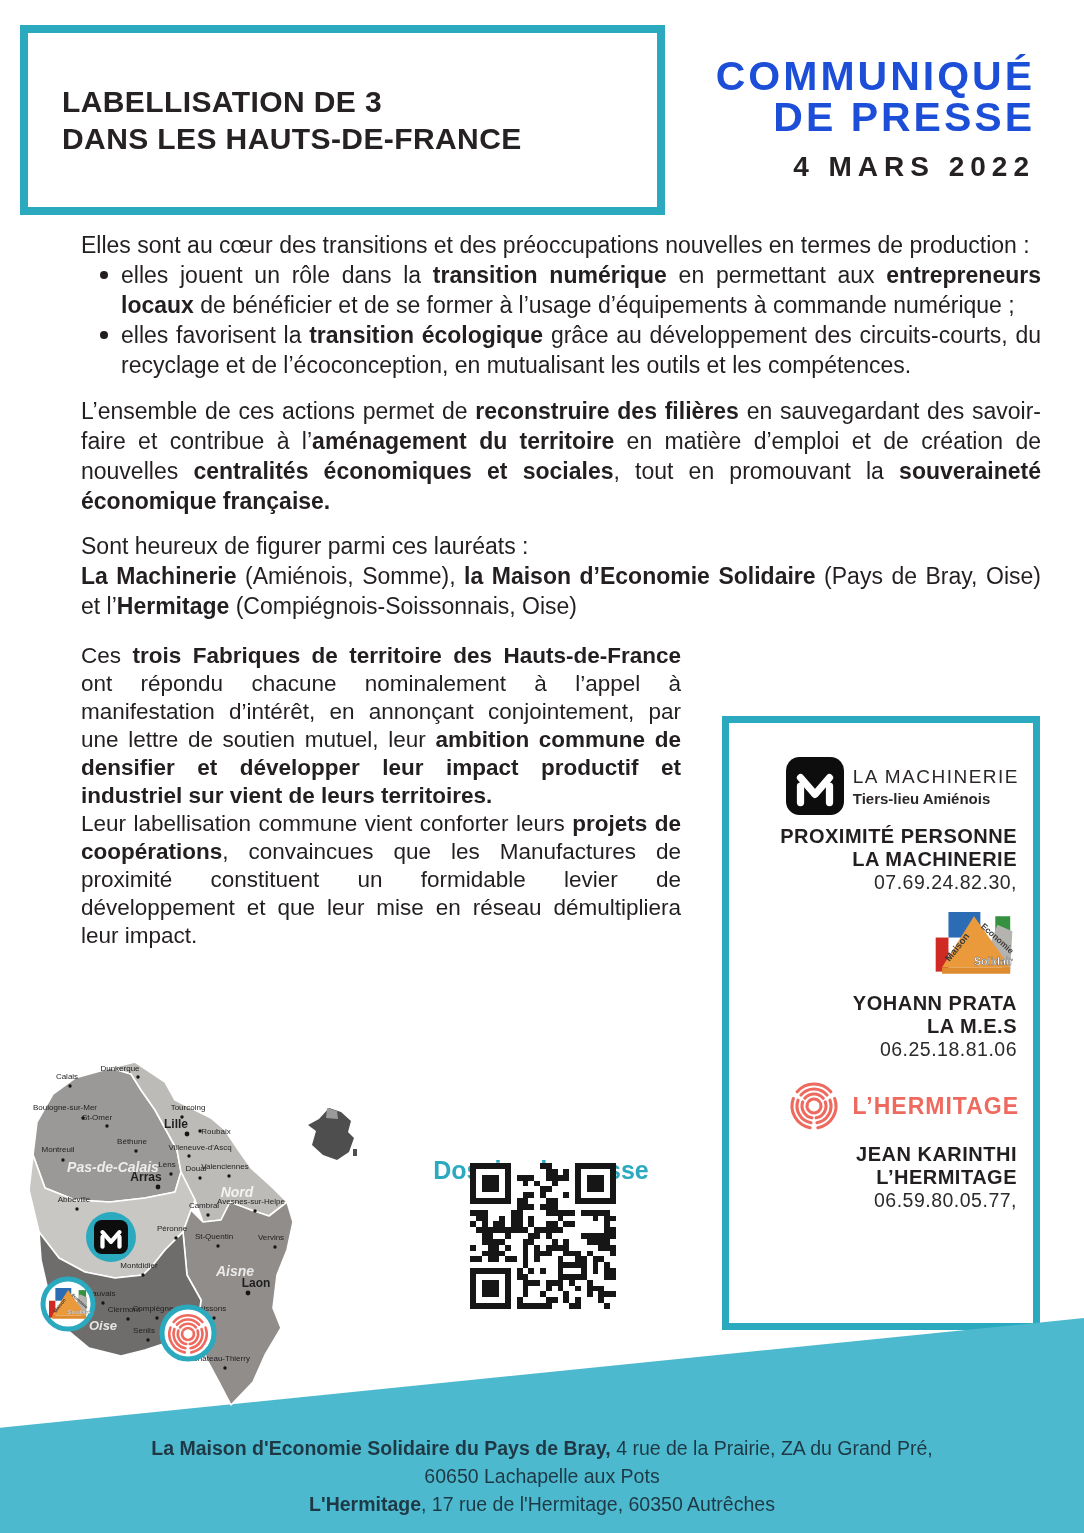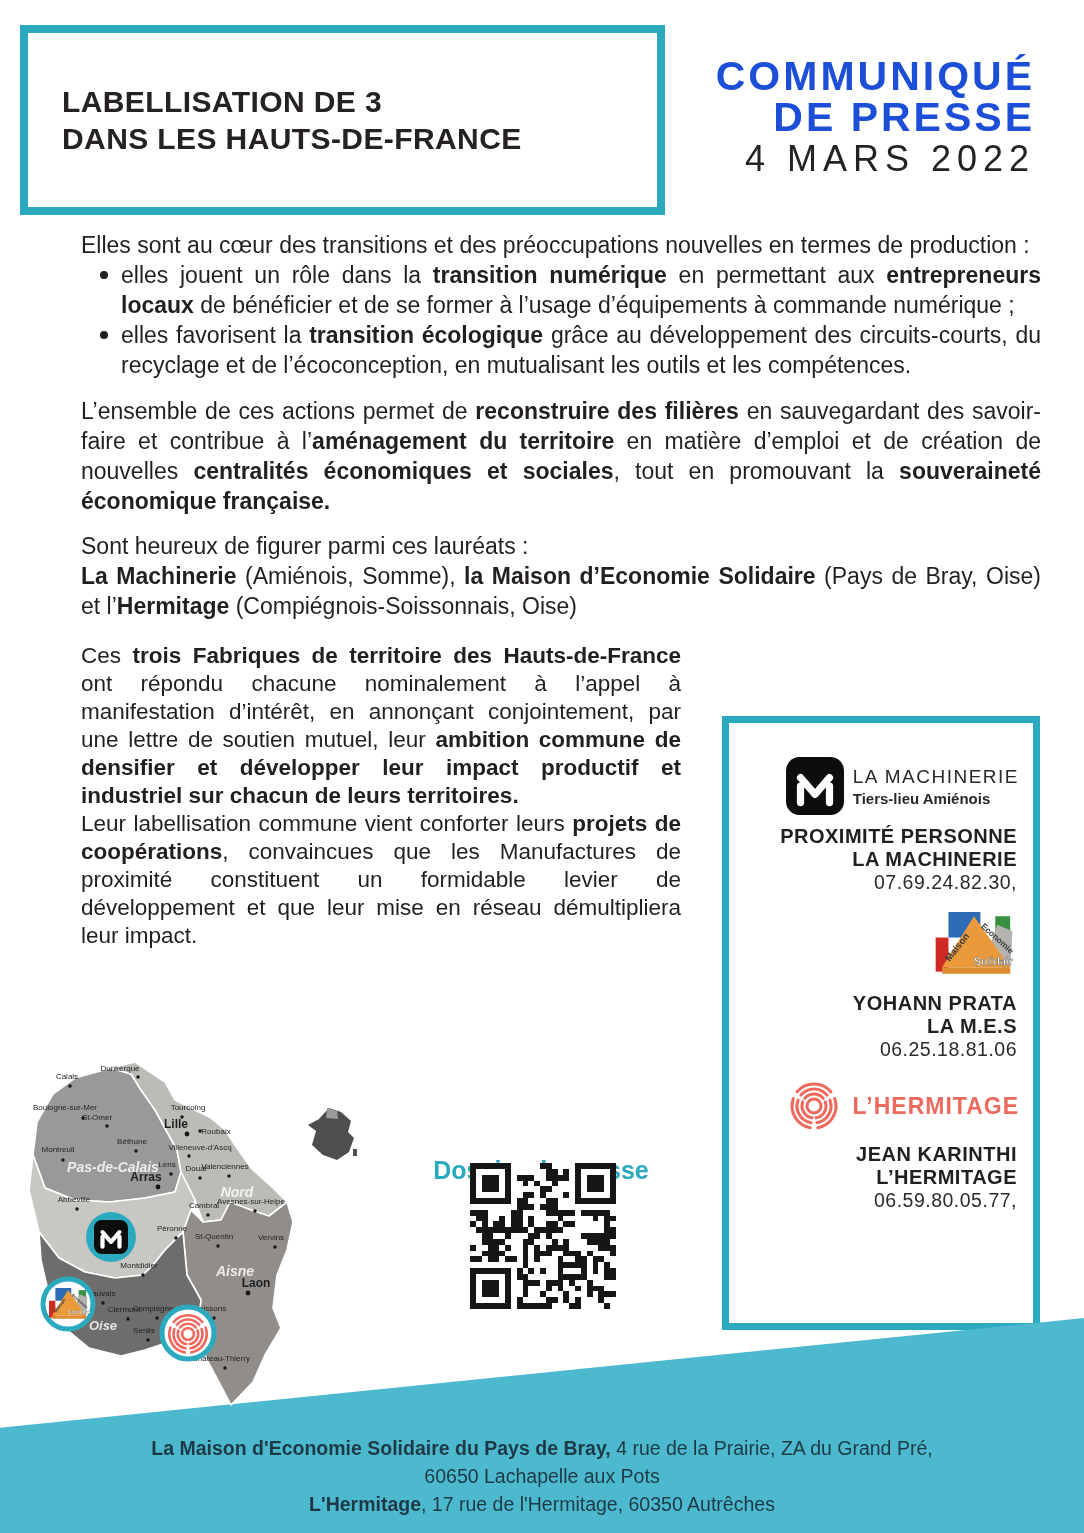--- a/index.html
+++ b/index.html
@@ -9,21 +9,21 @@
   }
   
   .title-box{
     position:absolute;left:20px;top:25px;width:629px;height:174px;
     border:8px solid #2baabf;background:#fff;box-sizing:content-box;
     padding:0;display:flex;align-items:center;
   }
   .title-lines{padding-left:34px;font-weight:800;font-size:30px;line-height:37px;letter-spacing:.4px;color:#262223;}
   .masthead{position:absolute;right:49px;top:56px;text-align:right;}
   .kicker-line{color:#1d4ed8;font-weight:800;font-size:41px;line-height:41px;letter-spacing:3px;}
-  .masthead .date{color:#262223;font-size:36px;letter-spacing:6px;font-weight:400;}
+  .masthead .date{color:#262223;font-size:28px;letter-spacing:6px;margin-top:13px;font-weight:700;}
   
   .body-flow{position:absolute;left:81px;top:230px;width:960px;font-size:23px;line-height:30px;text-align:justify;}
   .body-flow b{font-weight:800;}
   ul.bullets{margin:0;padding:0;list-style:none;}
   ul.bullets li{position:relative;padding-left:40px;}
   ul.bullets li::before{content:"";position:absolute;left:19px;top:11px;width:8px;height:8px;border-radius:50%;background:#231f20;}
   .actions{margin-top:16px;}
   .laureats-head{margin-top:15px;}
   .col-left{margin-top:21px;width:600px;font-size:22.5px;line-height:28px;}
   .col-left .para2{margin-top:0;}
@@ -83,21 +83,21 @@
   <div class="body-flow">
     <div class="intro"><span>Elles sont au cœur des transitions et des préoccupations nouvelles en termes de production :</span></div>
     <ul class="bullets">
       <li><span>elles jouent un rôle dans la </span><b>transition numérique</b><span> en permettant aux </span><b>entrepreneurs locaux</b><span> de bénéficier et de se former à l’usage d’équipements à commande numérique ;</span></li>
       <li><span>elles favorisent la </span><b>transition écologique</b><span> grâce au développement des circuits-courts, du recyclage et de l’écoconception, en mutualisant les outils et les compétences.</span></li>
     </ul>
     <div class="actions"><span>L’ensemble de ces actions permet de </span><b>reconstruire des filières</b><span> en sauvegardant des savoir-faire et contribue à l’</span><b>aménagement du territoire</b><span> en matière d’emploi et de création de nouvelles </span><b>centralités économiques et sociales</b><span>, tout en promouvant la </span><b>souveraineté économique française.</b></div>
     <div class="laureats-head"><span>Sont heureux de figurer parmi ces lauréats :</span></div>
     <div class="laureats"><b>La Machinerie</b><span> (Amiénois, Somme), </span><b>la Maison d’Economie Solidaire</b><span> (Pays de Bray, Oise) et  l’</span><b>Hermitage</b><span> (Compiégnois-Soissonnais, Oise)</span></div>
     <div class="col-left">
-      <div class="para1"><span>Ces </span><b>trois Fabriques de territoire des Hauts-de-France</b><span> ont répondu chacune nominalement à l’appel à manifestation d’intérêt, en annonçant conjointement, par une lettre de soutien mutuel, leur </span><b>ambition commune de densifier et développer leur impact productif et industriel sur chacun de leurs territoires.</b></div>
+      <div class="para1"><span>Ces </span><b>trois Fabriques de territoire des Hauts-de-France</b><span> ont répondu chacune nominalement à l’appel à manifestation d’intérêt, en annonçant conjointement, par une lettre de soutien mutuel, leur </span><b>ambition commune de densifier et développer leur impact productif et industriel sur vient de leurs territoires.</b></div>
       <div class="para2"><span>Leur labellisation commune vient conforter leurs </span><b>projets de coopérations</b><span>, convaincues que les Manufactures de proximité constituent un formidable levier de développement et que leur mise en réseau démultipliera leur impact.</span></div>
     </div>
   </div>
 
   <aside class="contacts-box">
 
     <div class="machinerie-row">
       <svg width="58" height="58" viewBox="0 0 56 56">
           <use href="#icon-machinerie"></use>
         </svg>

